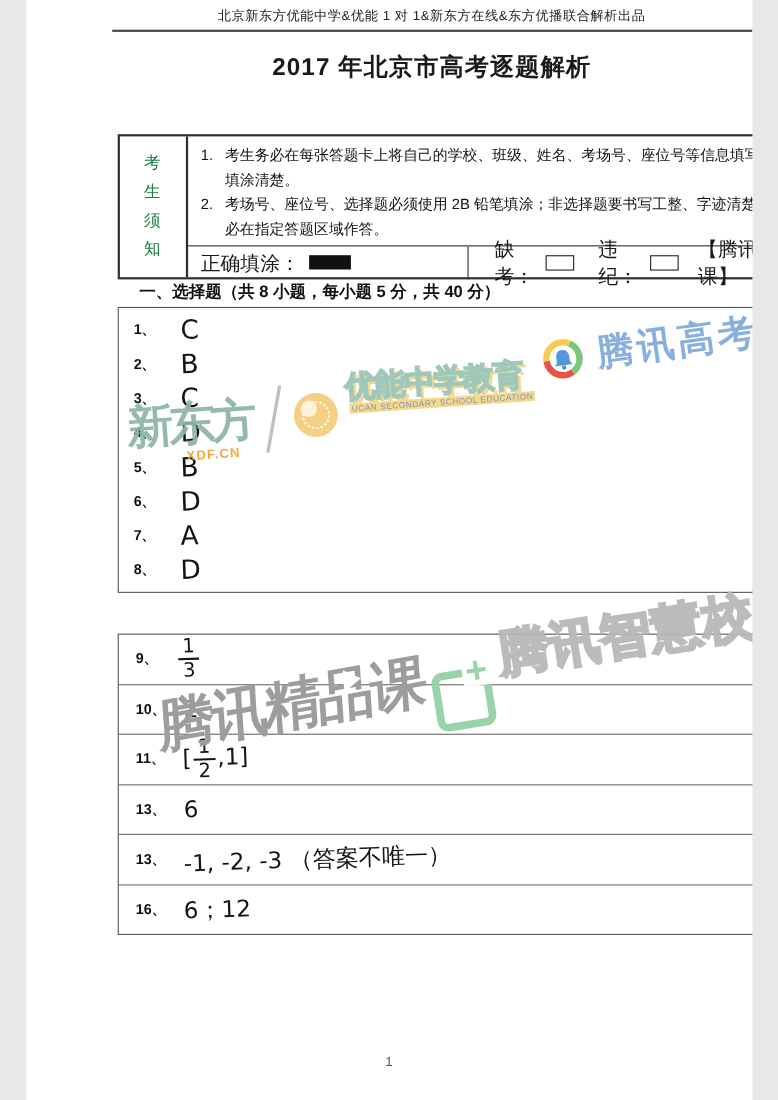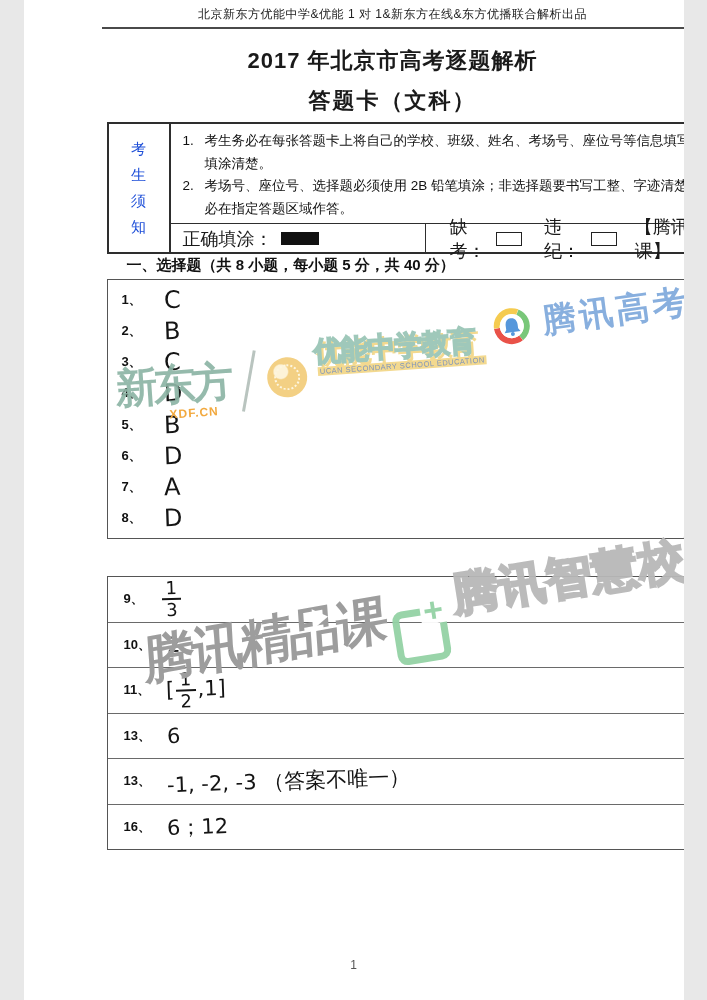--- a/index.html
+++ b/index.html
@@ -24,21 +24,21 @@
   }
   
   .notice-box {
     position:absolute; left:83px; top:122px; width:617px; height:128px;
     border:2px solid #2e2e2e; display:flex; z-index:6; background:#fff;
   }
   .notice-side {
     width:60px; border-right:2px solid #2e2e2e; display:flex; align-items:center; justify-content:center;
   }
   .notice-side-label {
-    width:1.1em; font-size:15px; line-height:26px; text-align:center; word-break:break-all; color:#1d4ed8;
+    width:1.1em; font-size:15px; line-height:26px; text-align:center; word-break:break-all; color:#15803d;
   }
   .notice-main { flex:1; display:flex; flex-direction:column; }
   .notice-items { flex:1; padding:6px 10px 2px 12px; border-bottom:1.5px solid #2e2e2e; }
   .notice-item { display:flex; font-size:13.5px; line-height:1.68; color:#111; }
   .notice-item .it-num { width:22px; flex:0 0 22px; }
   .notice-fill-row { height:30px; display:flex; align-items:center; font-size:18px; }
   .fill-left { width:242px; flex:0 0 242px; padding-left:12px; display:flex; align-items:center; }
   .fill-right { flex:1; border-left:1.5px solid #2e2e2e; height:100%; display:flex; align-items:center; padding-left:24px; }
   .rect-filled { display:inline-block; width:38px; height:13px; background:#111; margin-left:8px; }
   .rect-empty  { display:inline-block; width:33px; height:12px; border:1.5px solid #222; background:#fff; margin-left:8px; }
@@ -112,21 +112,20 @@
   .page-number { position:absolute; left:0; right:0; top:958px; text-align:center; font-size:12px; color:#555; z-index:6; }
 </style>
 </head>
 <body>
 
 <div class="page">
 
   <div class="top-credit">北京新东方优能中学&amp;优能 1 对 1&amp;新东方在线&amp;东方优播联合解析出品</div>
   <div class="top-rule"></div>
   <div class="doc-title">2017 年北京市高考逐题解析</div>
-  <div class="doc-subtitle">答题卡（文科）</div>
 
   <div class="notice-box">
     <div class="notice-side">
       <div class="notice-side-label">考生须知</div>
     </div>
     <div class="notice-main">
       <div class="notice-items" id="notice-items">
           <div class="notice-item">
             <span class="it-num">1.</span>
             <span>考生务必在每张答题卡上将自己的学校、班级、姓名、考场号、座位号等信息填写、填涂清楚。</span>

